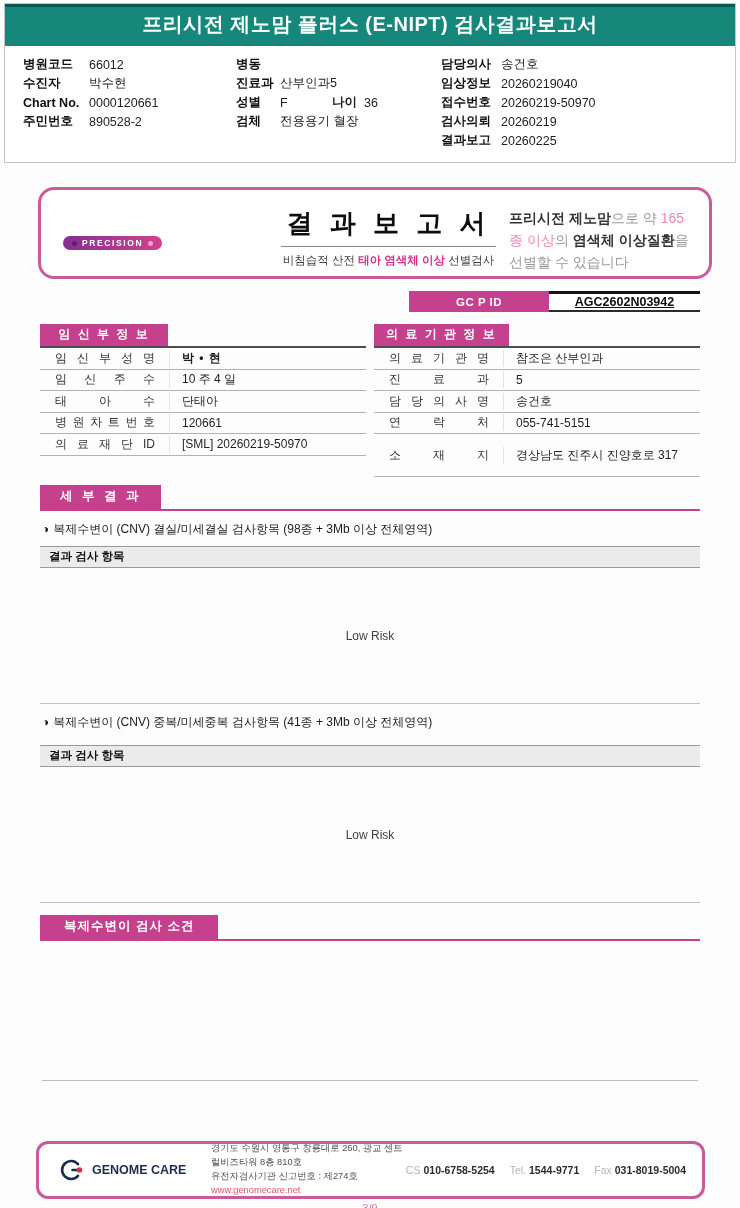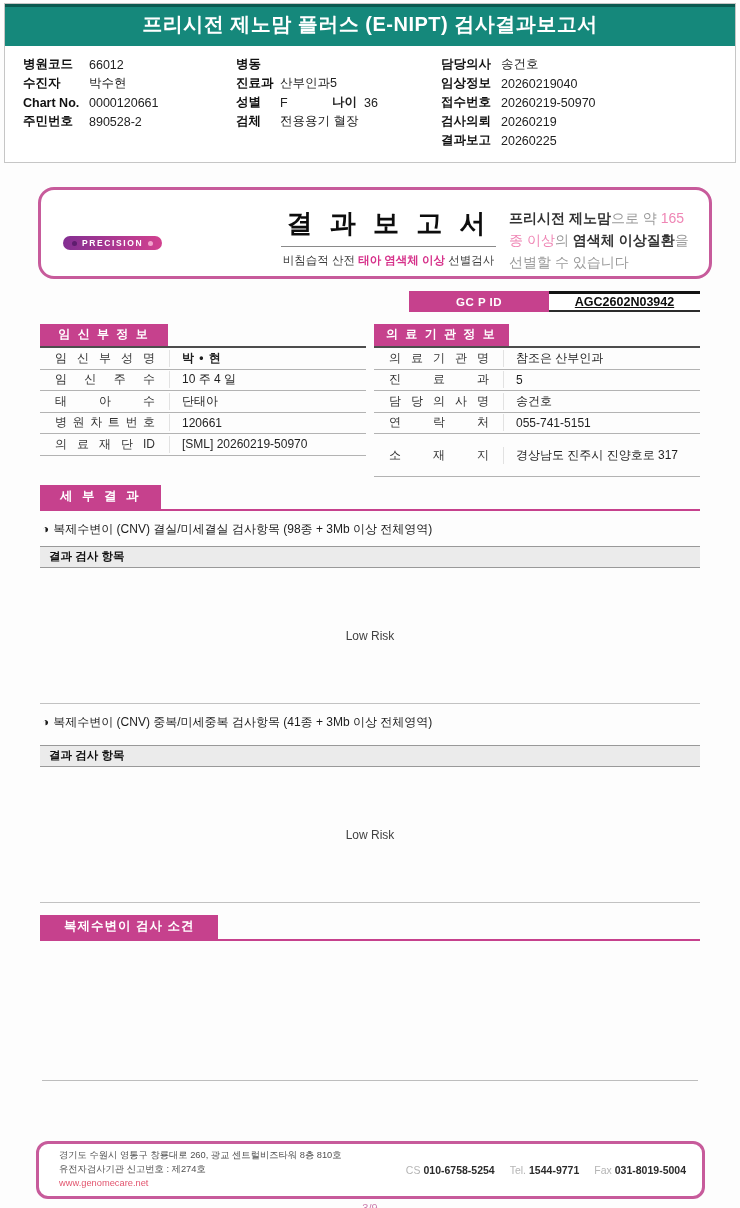--- a/index.html
+++ b/index.html
@@ -248,20 +248,28 @@
 </div>
 <div class="col-bar second">결과 검사 항목</div>
 <div class="result-zone">Low Risk</div>
 
 <div class="findings-head">
   <span class="section-badge tight">복제수변이 검사 소견</span>
 </div>
 <div class="findings-zone"></div>
 
 <div class="footer-box">
+  <div class="fc-logo">
+    <svg width="26" height="26" viewBox="0 0 26 26">
+      <path d="M19 7.2 A9 9 0 1 0 19 18.8" fill="none" stroke="#1d2c4e" stroke-width="2.6" stroke-linecap="round"></path>
+      <path d="M13.5 13 L19 13" fill="none" stroke="#1d2c4e" stroke-width="2.6" stroke-linecap="round"></path>
+      <circle cx="20.5" cy="13" r="2.8" fill="#c9384a"></circle>
+    </svg>
+    <span class="fc-name">GENOME CARE</span>
+  </div>
   <div class="fc-addr">
     <div>경기도 수원시 영통구 창룡대로 260, 광교 센트럴비즈타워 8층 810호</div>
     <div>유전자검사기관 신고번호 : 제274호</div>
     <div class="fc-web">www.genomecare.net</div>
   </div>
   <div class="fc-contacts">
     <span><span class="cl">CS</span><span class="cv">010-6758-5254</span></span>
     <span><span class="cl">Tel.</span><span class="cv">1544-9771</span></span>
     <span><span class="cl">Fax</span><span class="cv">031-8019-5004</span></span>
   </div>

